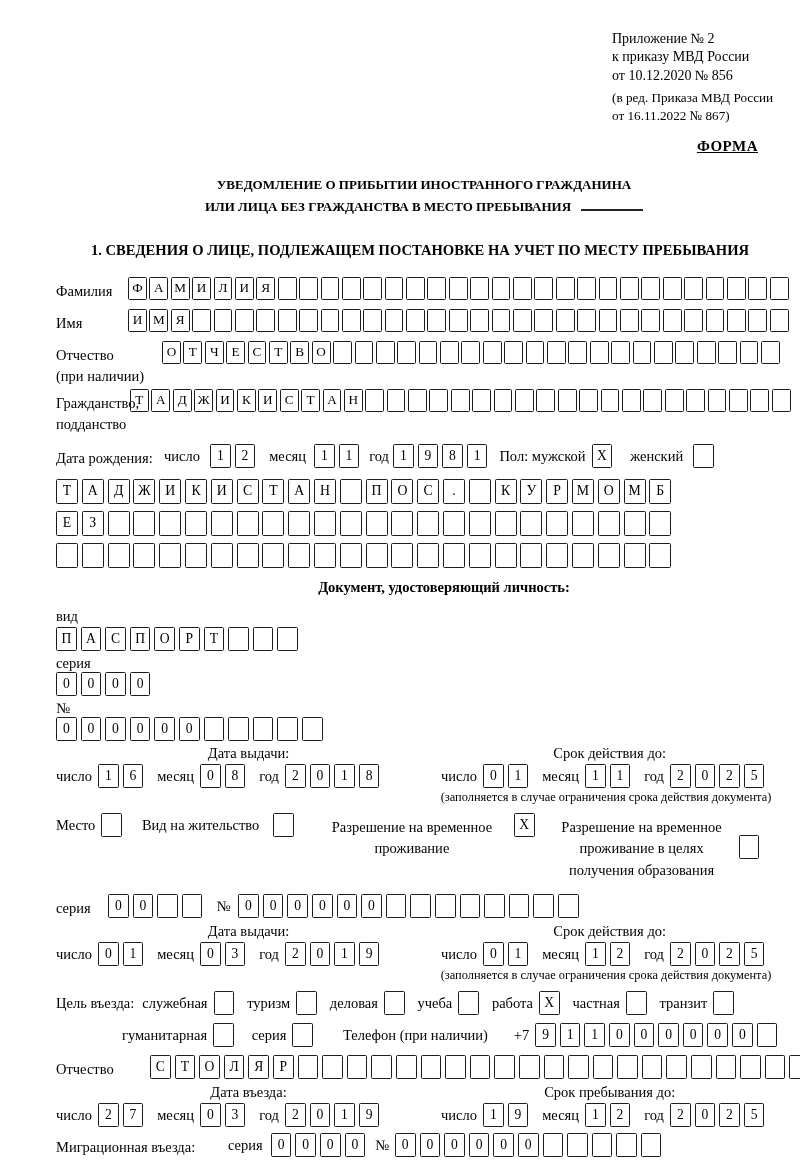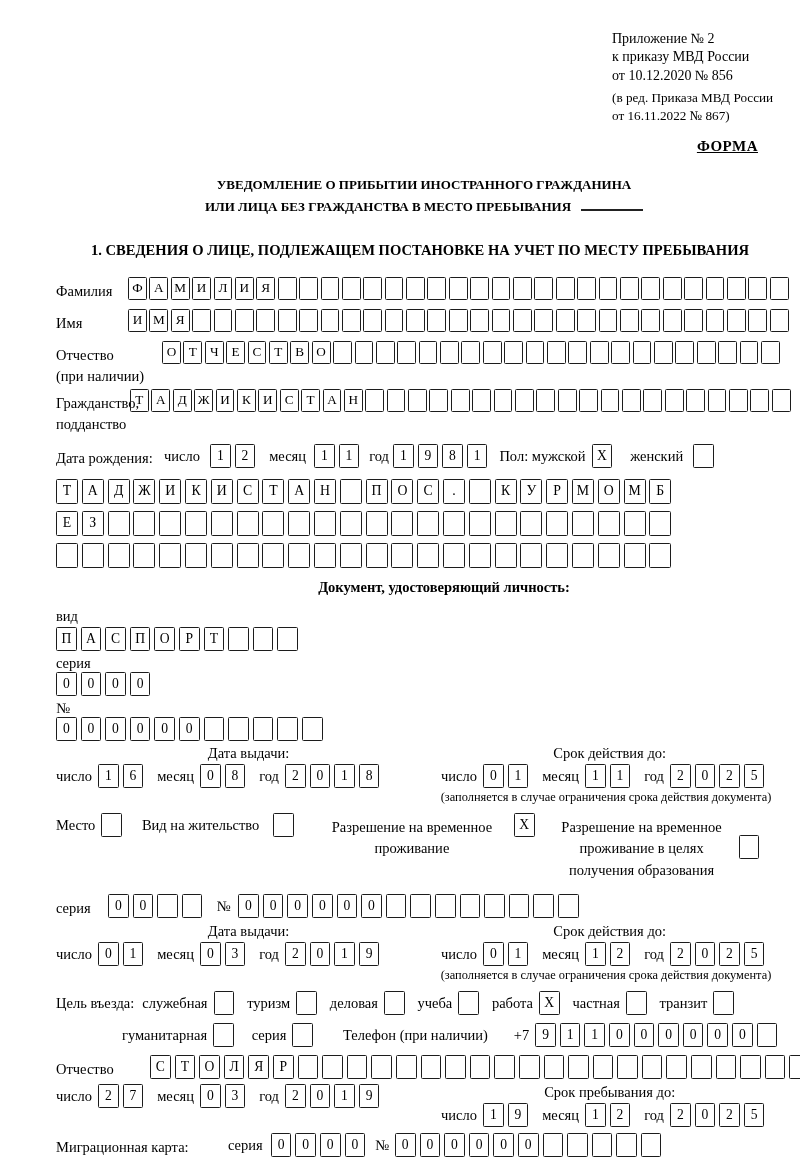--- a/index.html
+++ b/index.html
@@ -610,20 +610,21 @@
         <span class="cell"></span>
         <span class="cell"></span>
         <span class="cell"></span>
         <span class="cell"></span>
         <span class="cell"></span>
       </div>
   </div>
 
   <div class="daterow" style="margin-bottom:6px;">
     <div class="dategroup" style="width:385px;">
+      <div class="dg-head">Дата въезда:</div>
       <div class="dg-line">
         <span class="sl">число</span>
         <span class="cells md">
             <span class="cell">2</span>
             <span class="cell">7</span>
           </span>
         <span class="sl">месяц</span>
         <span class="cells md">
             <span class="cell">0</span>
             <span class="cell">3</span>
@@ -655,21 +656,21 @@
             <span class="cell">2</span>
             <span class="cell">0</span>
             <span class="cell">2</span>
             <span class="cell">5</span>
           </span>
       </div>
     </div>
   </div>
 
   <div class="row" style="margin-bottom:6px;">
-    <div class="lbl" style="width:172px;">Миграционная карта:</div>
+    <div class="lbl" style="width:172px;">Миграционная въезда:</div>
     <span class="sl" style="margin-right:8px;">серия</span>
     <div class="cells md" style="margin-right:6px;">
         <span class="cell">0</span>
         <span class="cell">0</span>
         <span class="cell">0</span>
         <span class="cell">0</span>
       </div>
     <span class="sl" style="margin-right:6px;">№</span>
     <div class="cells md">
         <span class="cell">0</span>

